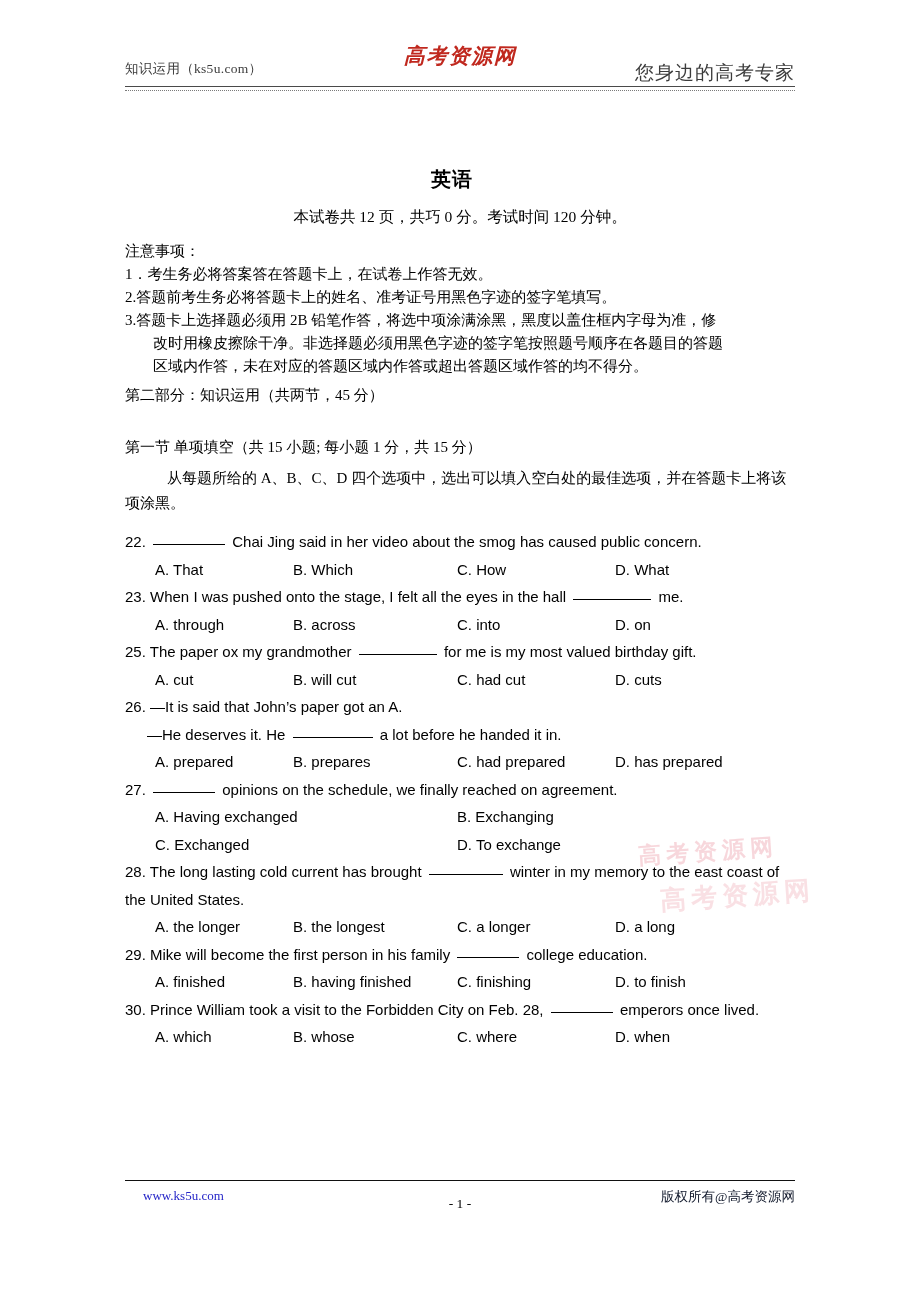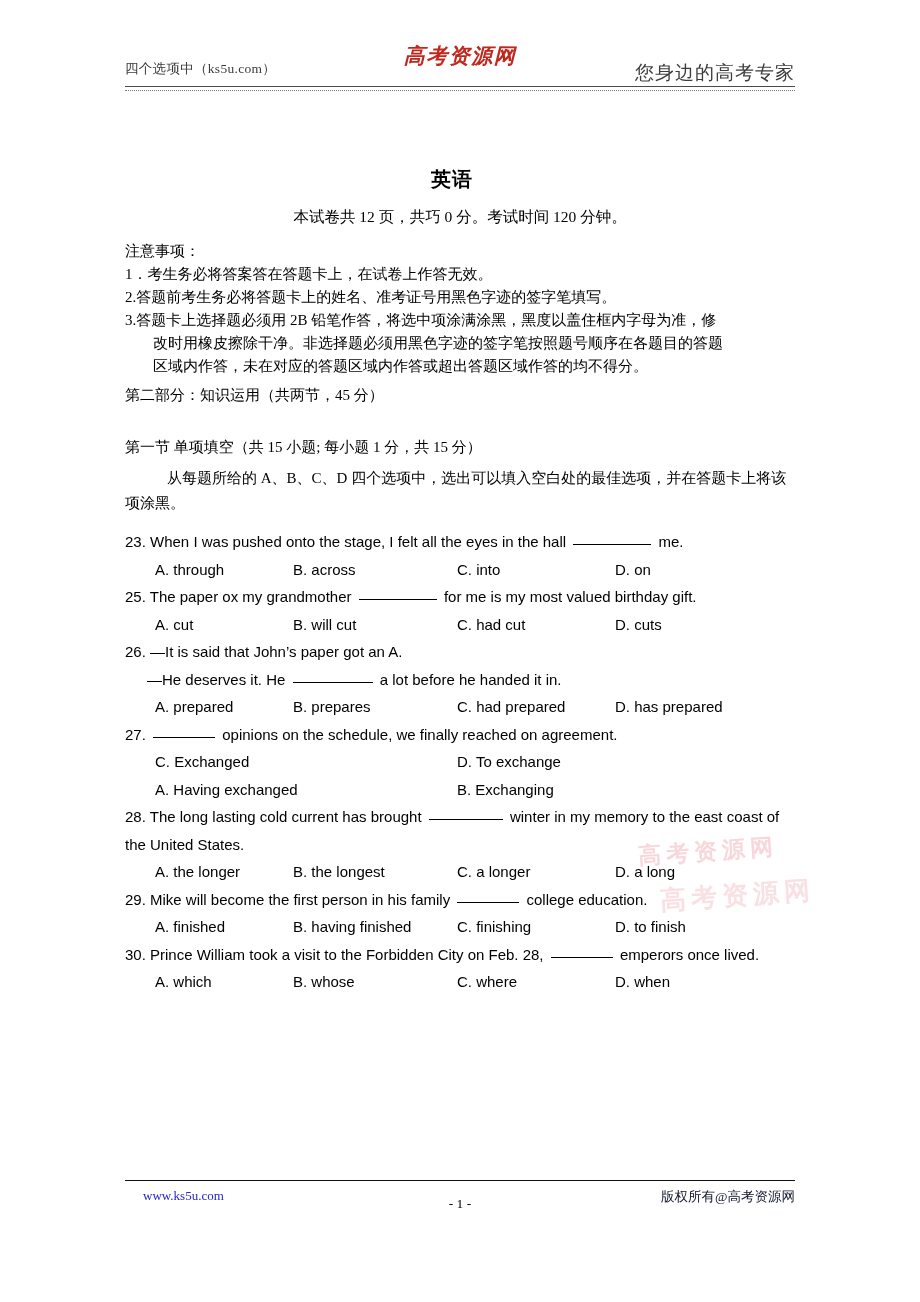--- a/index.html
+++ b/index.html
@@ -249,21 +249,21 @@
     color: #0f172a;
     white-space: nowrap;
   }
 </style>
 </head>
 <body>
 
 <div id="page">
 
   <div class="page-header">
-    <div class="hdr-left">四个选项中（ks5u.com）</div>
+    <div class="hdr-left">知识运用（ks5u.com）</div>
     <div class="hdr-logo">高考资源网</div>
     <div class="hdr-right">您身边的高考专家</div>
     <div class="hdr-rule"></div>
   </div>
 
   <div class="doc-subtitle">英语</div>
   <div class="doc-info">本试卷共 12 页，共巧 0 分。考试时间 120 分钟。</div>
 
   <div class="notice">
     <div class="n-line">注意事项：</div>
@@ -273,20 +273,29 @@
     <div class="n-line n-indent">改时用橡皮擦除干净。非选择题必须用黑色字迹的签字笔按照题号顺序在各题目的答题</div>
     <div class="n-line n-indent">区域内作答，未在对应的答题区域内作答或超出答题区域作答的均不得分。</div>
   </div>
 
   <div class="sec-part">第二部分：知识运用（共两节，45 分）</div>
   <div class="sec-one">第一节 单项填空（共 15 小题; 每小题 1 分，共 15 分）</div>
   <div class="sec-instr">从每题所给的 A、B、C、D 四个选项中，选出可以填入空白处的最佳选项，并在答题卡上将该项涂黑。</div>
 
   <div class="questions">
       <div class="q-block">
+        <div class="q-stem"><span class="q-num">22.</span> <span class="blank" style="width: 72px;"></span> <span>Chai Jing said in her video about the smog has caused public concern.</span></div>
+        <div class="opts">
+          <span class="opt opt-a">A. That</span>
+          <span class="opt opt-b">B. Which</span>
+          <span class="opt opt-c">C. How</span>
+          <span class="opt opt-d">D. What</span>
+        </div>
+      </div>
+      <div class="q-block">
         <div class="q-stem"><span class="q-num">23.</span> <span>When I was pushed onto the stage, I felt all the eyes in the hall</span> <span class="blank" style="width: 78px;"></span> <span>me.</span></div>
         <div class="opts">
           <span class="opt opt-a">A. through</span>
           <span class="opt opt-b">B. across</span>
           <span class="opt opt-c">C. into</span>
           <span class="opt opt-d">D. on</span>
         </div>
       </div>
       <div class="q-block">
         <div class="q-stem"><span class="q-num">25.</span> <span>The paper ox my grandmother</span> <span class="blank" style="width: 78px;"></span> <span>for me is my most valued birthday gift.</span></div>
@@ -303,26 +312,26 @@
         <div class="opts">
           <span class="opt opt-a">A. prepared</span>
           <span class="opt opt-b">B. prepares</span>
           <span class="opt opt-c">C. had prepared</span>
           <span class="opt opt-d">D. has prepared</span>
         </div>
       </div>
       <div class="q-block">
         <div class="q-stem"><span class="q-num">27.</span> <span class="blank" style="width: 62px;"></span> <span>opinions on the schedule, we finally reached on agreement.</span></div>
         <div class="opts opts-wide">
+          <span class="opt opt-a">A. Having exchanged</span>
+          <span class="opt opt-b">B. Exchanging</span>
+        </div>
+        <div class="opts opts-wide">
           <span class="opt opt-c">C. Exchanged</span>
           <span class="opt opt-d">D. To exchange</span>
-        </div>
-        <div class="opts opts-wide">
-          <span class="opt opt-a">A. Having exchanged</span>
-          <span class="opt opt-b">B. Exchanging</span>
         </div>
       </div>
       <div class="q-block">
         <div class="q-stem"><span class="q-num">28.</span> <span>The long lasting cold current has brought</span> <span class="blank" style="width: 74px;"></span> <span>winter in my memory to the east coast of the United States.</span></div>
         <div class="opts">
           <span class="opt opt-a">A. the longer</span>
           <span class="opt opt-b">B. the longest</span>
           <span class="opt opt-c">C. a longer</span>
           <span class="opt opt-d">D. a long</span>
         </div>

